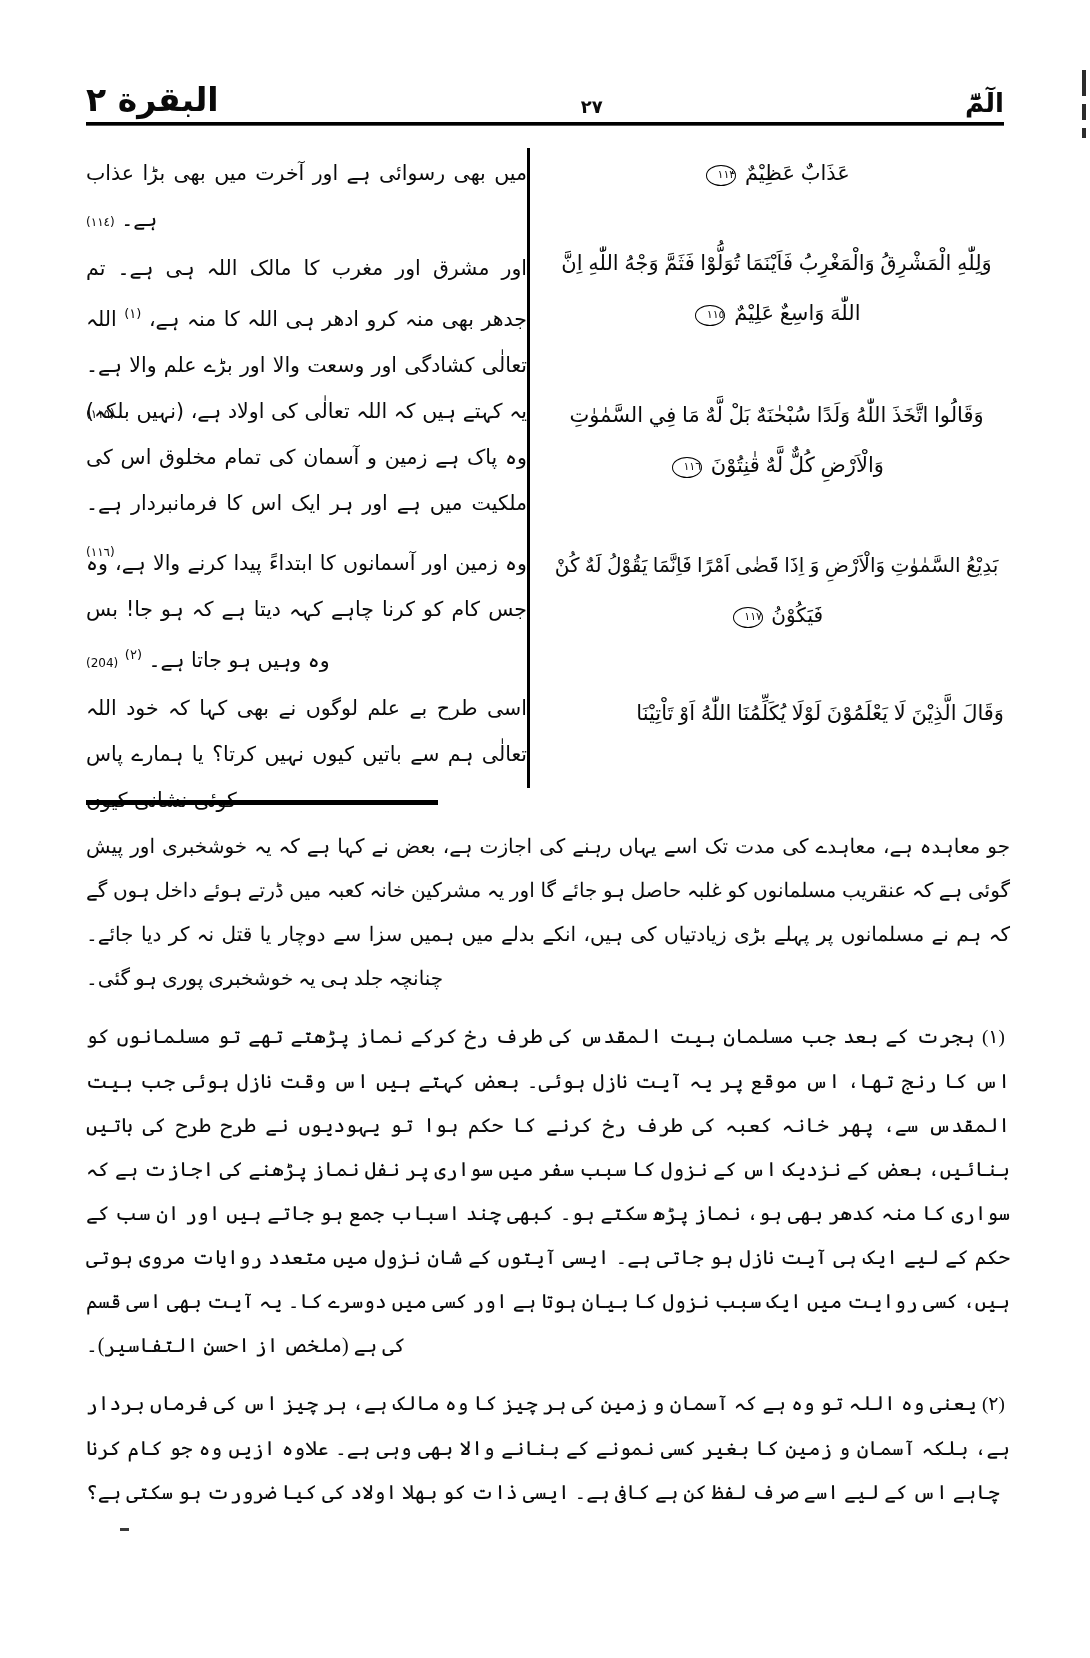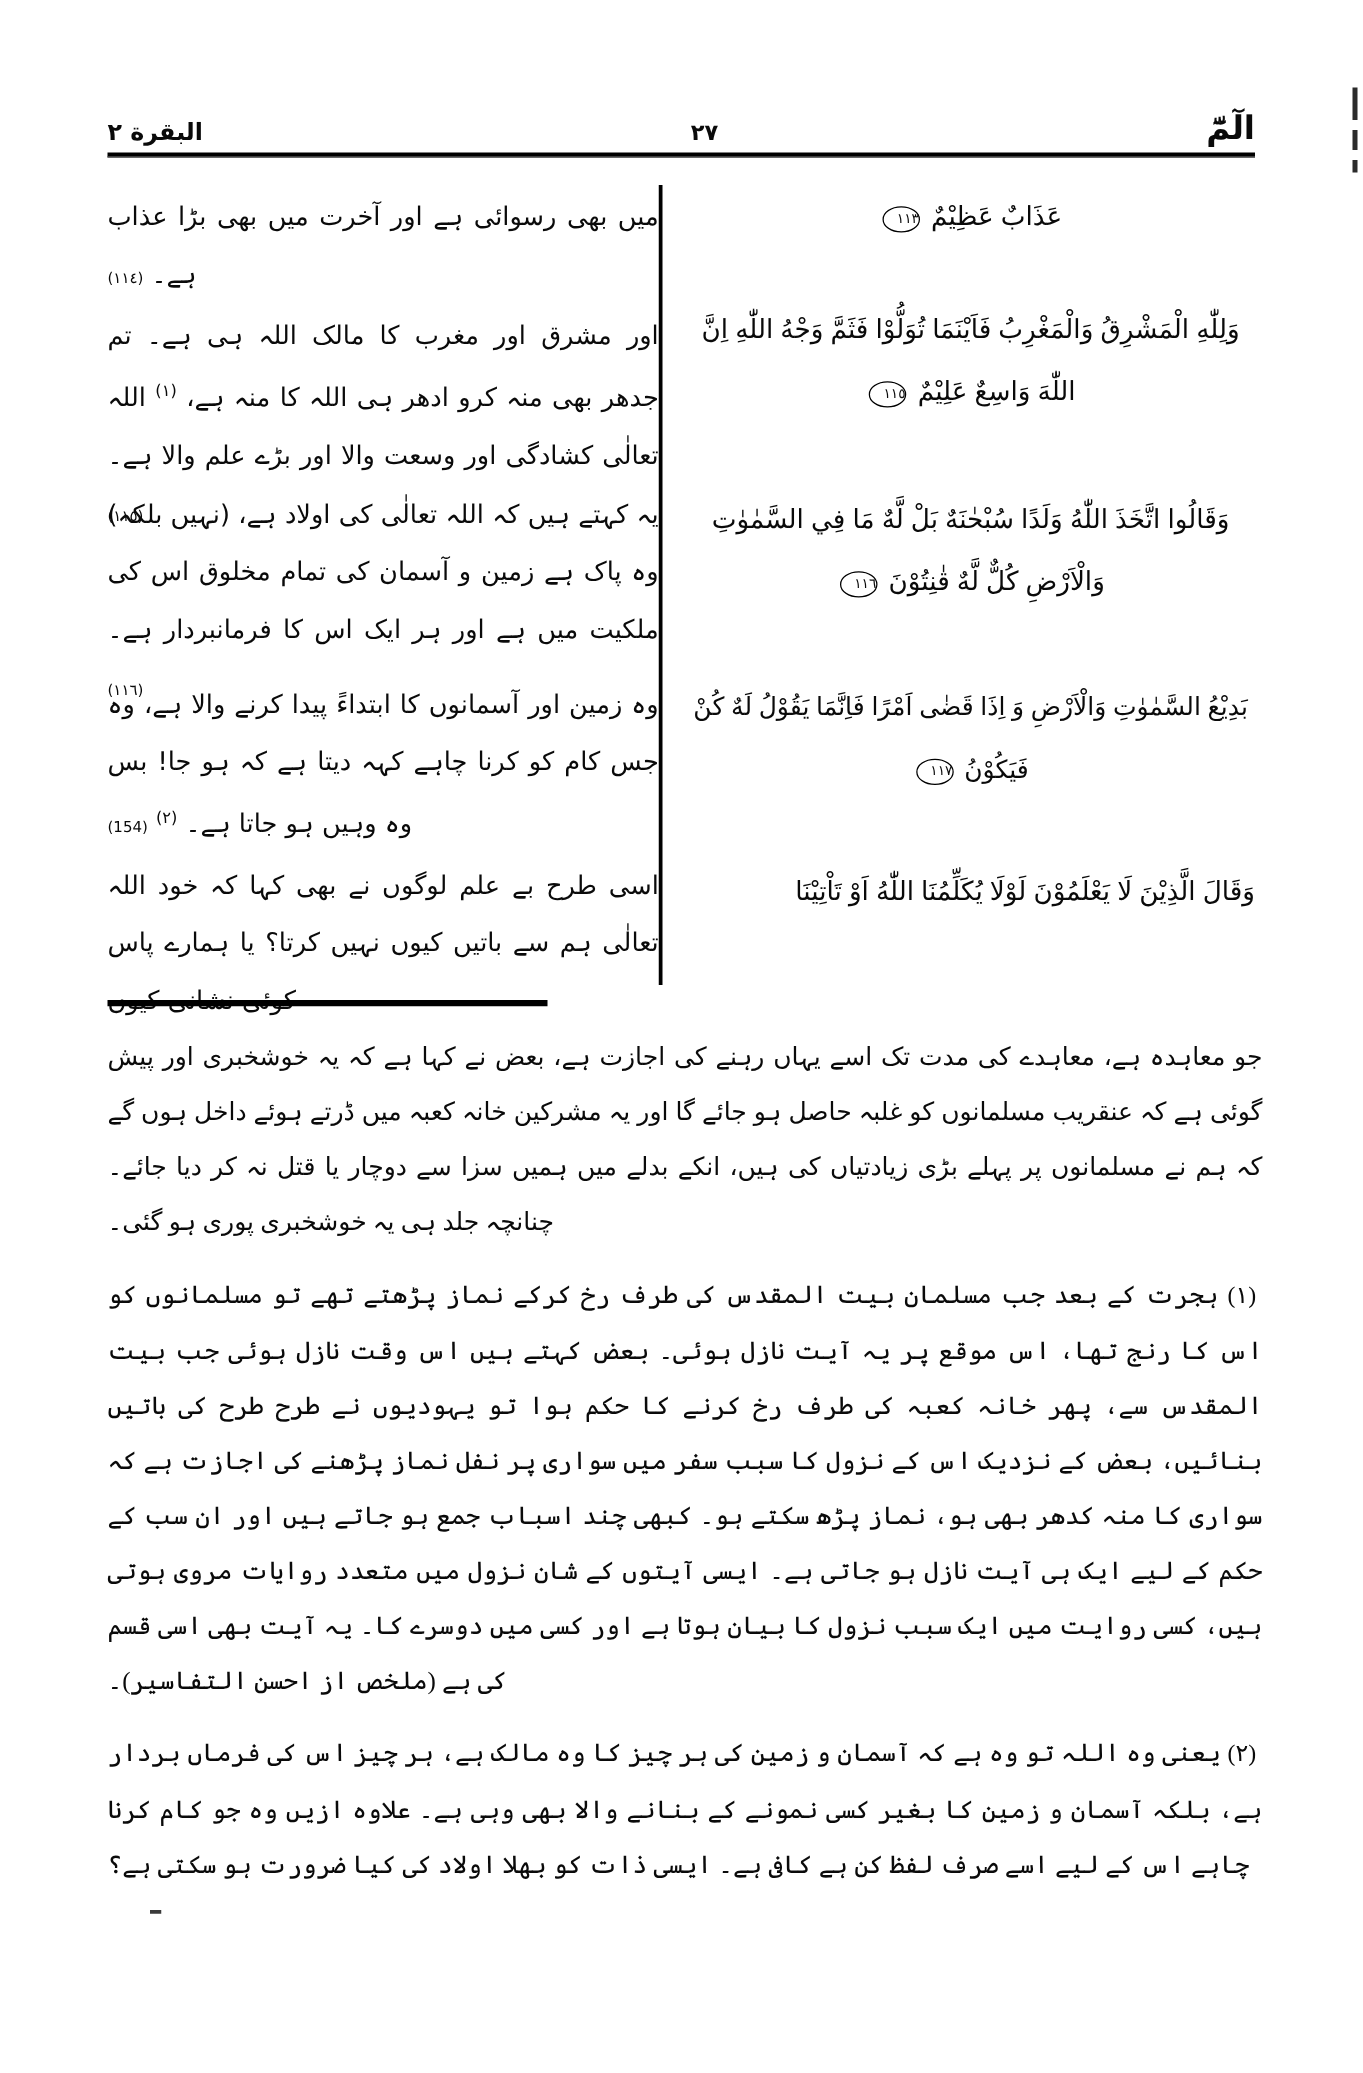--- a/index.html
+++ b/index.html
@@ -19,21 +19,21 @@
   
   .header {
     position:absolute;
     top:62px; left:86px; right:86px;
     height:58px;
     display:flex;
     align-items:flex-end;
     justify-content:space-between;
   }
   .hdr-item {
-    font-size:19px;
+    font-size:33px;
     line-height:1;
     direction:rtl;
     font-family:"DejaVu Sans", sans-serif;
     font-weight:600;
     white-space:nowrap;
     padding-bottom:4px;
   }
   .hdr-sura { letter-spacing:0px; }
   .hdr-page { font-size:18px; font-weight:700; padding-bottom:4px; }
   .hdr-para { font-size:26px;text-align:center; }
@@ -210,21 +210,21 @@
       </div>
 
       <div class="u-block r3">
         <span>یہ کہتے ہیں کہ اللہ تعالٰی کی اولاد ہے، (نہیں بلکہ) وہ پاک ہے زمین و آسمان کی تمام مخلوق اس کی ملکیت میں ہے اور ہر ایک اس کا فرمانبردار ہے۔</span>
         <span class="ref">(١١٦)</span>
       </div>
 
       <div class="u-block r4">
         <span>وہ زمین اور آسمانوں کا ابتداءً پیدا کرنے والا ہے، وہ جس کام کو کرنا چاہے کہہ دیتا ہے کہ ہو جا! بس وہ وہیں ہو جاتا ہے۔</span>
         <sup class="fn">(٢)</sup>
-        <span class="ref">(154)</span>
+        <span class="ref">(204)</span>
       </div>
 
       <div class="u-block r5">
         <span>اسی طرح بے علم لوگوں نے بھی کہا کہ خود اللہ تعالٰی ہم سے باتیں کیوں نہیں کرتا؟ یا ہمارے پاس کوئی نشانی کیوں</span>
       </div>
 
     </div>
 
     <div class="col col-arabic">
 

